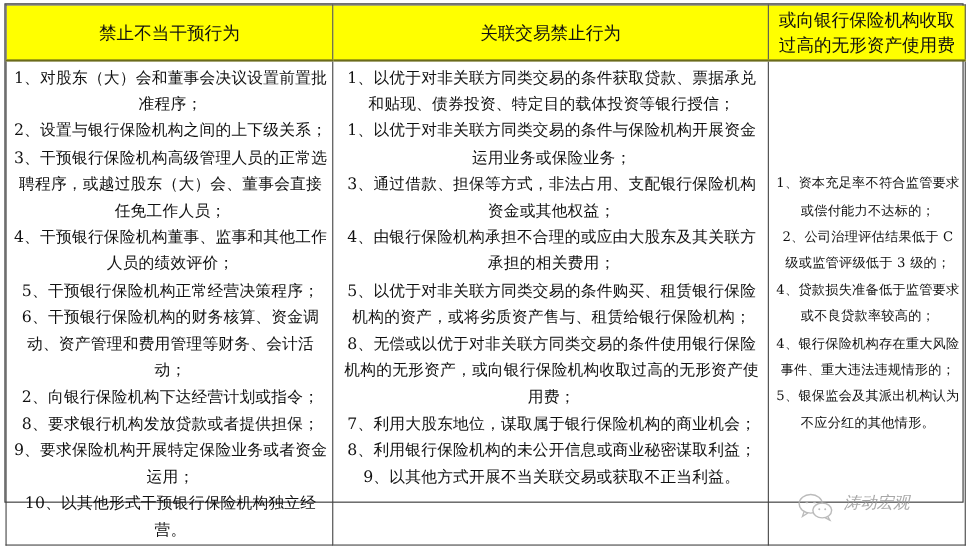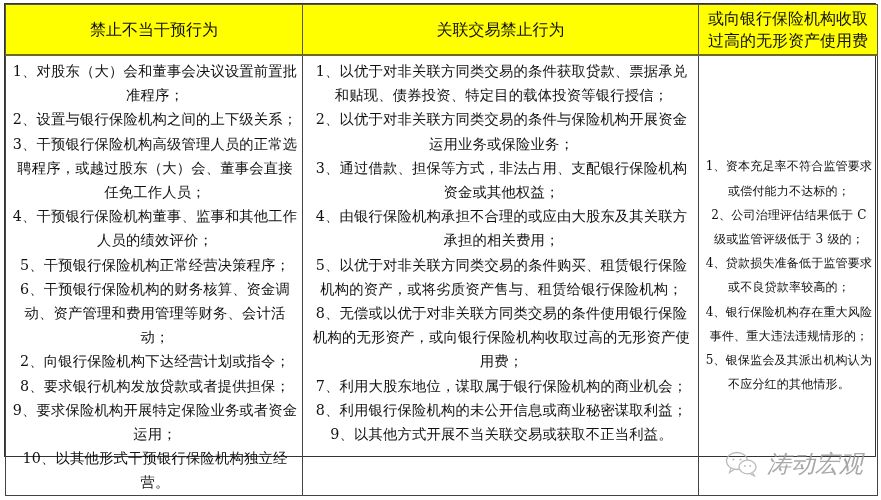--- a/index.html
+++ b/index.html
@@ -65,25 +65,25 @@
     .item {
       display: block;
       word-break: break-all;
       text-align: center;
     }
     .watermark {
       position: absolute;
       left: 725px;
       top: 448px;
       display: flex;
-      align-items: center;
+      align-items: flex-start;
       gap: 8px;
       color: #9a9a9a;
       font-family: Liberation Mono, monospace;
-      font-size: 24px;
+      font-size: 15px;
       font-style: italic;
       opacity: 0.85;
     }
     .wechat-icon {
       width: 34px;
       height: 26px;
       position: relative;
     }
     .wechat-icon svg { display: block; }
   </style>
@@ -113,21 +113,21 @@
           <span class="item">4、干预银行保险机构董事、监事和其他工作人员的绩效评价；</span>
           <span class="item">5、干预银行保险机构正常经营决策程序；</span>
           <span class="item">6、干预银行保险机构的财务核算、资金调动、资产管理和费用管理等财务、会计活动；</span>
           <span class="item">2、向银行保险机构下达经营计划或指令；</span>
           <span class="item">8、要求银行机构发放贷款或者提供担保；</span>
           <span class="item">9、要求保险机构开展特定保险业务或者资金运用；</span>
           <span class="item">10、以其他形式干预银行保险机构独立经营。</span>
         </td>
         <td>
           <span class="item">1、以优于对非关联方同类交易的条件获取贷款、票据承兑和贴现、债券投资、特定目的载体投资等银行授信；</span>
-          <span class="item">2、以优于对非关联方同类交易的条件与保险机构开展资金运用业务或保险业务；</span>
+          <span class="item">1、以优于对非关联方同类交易的条件与保险机构开展资金运用业务或保险业务；</span>
           <span class="item">3、通过借款、担保等方式，非法占用、支配银行保险机构资金或其他权益；</span>
           <span class="item">4、由银行保险机构承担不合理的或应由大股东及其关联方承担的相关费用；</span>
           <span class="item">5、以优于对非关联方同类交易的条件购买、租赁银行保险机构的资产，或将劣质资产售与、租赁给银行保险机构；</span>
           <span class="item">8、无偿或以优于对非关联方同类交易的条件使用银行保险机构的无形资产，或向银行保险机构收取过高的无形资产使用费；</span>
           <span class="item">7、利用大股东地位，谋取属于银行保险机构的商业机会；</span>
           <span class="item">8、利用银行保险机构的未公开信息或商业秘密谋取利益；</span>
           <span class="item">9、以其他方式开展不当关联交易或获取不正当利益。</span>
         </td>
         <td class="c3cell">
           <span class="item">1、资本充足率不符合监管要求或偿付能力不达标的；</span>

